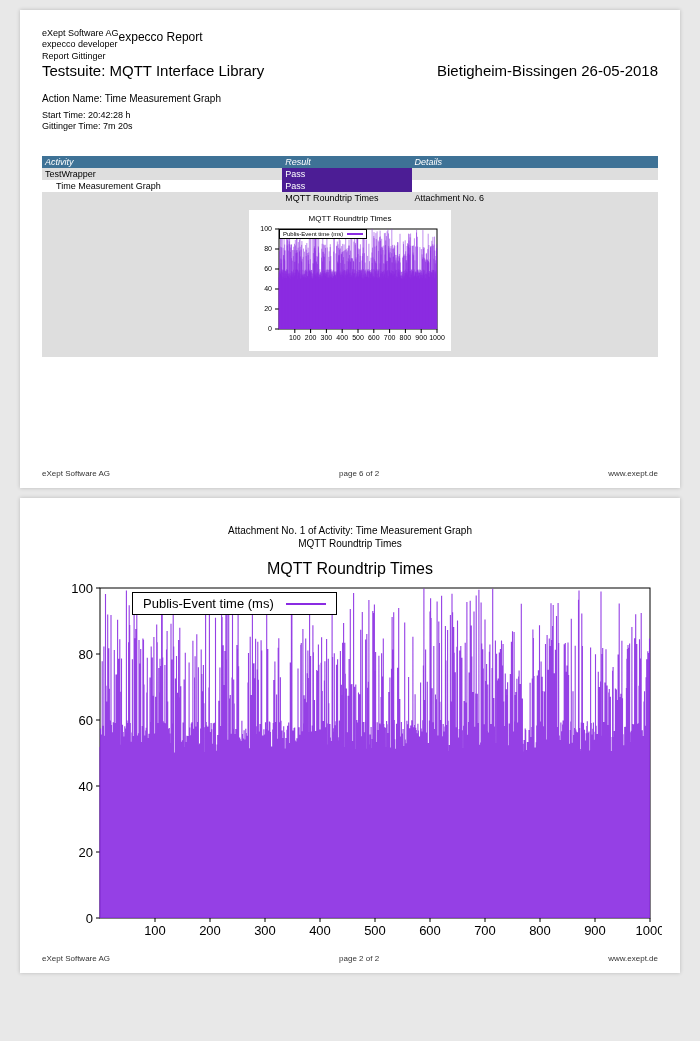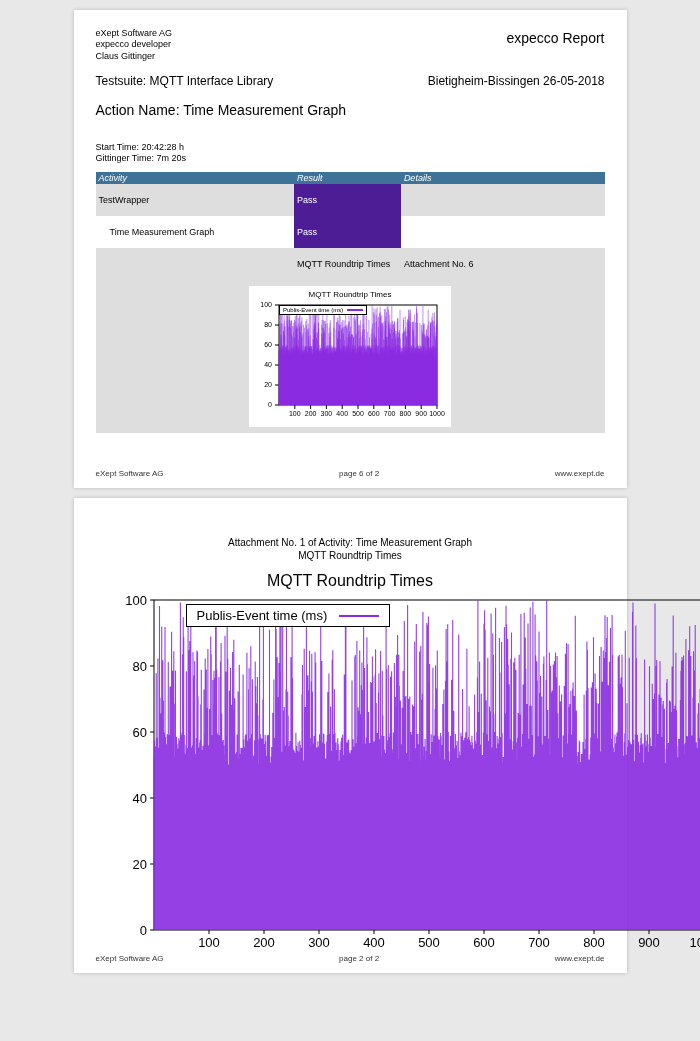--- a/index.html
+++ b/index.html
@@ -1,53 +1,53 @@
 <!DOCTYPE html>
 <html><head>
 <meta charset="utf-8">
 <style>
   html,body{margin:0;padding:0;background:#e8e8e8;font-family:Arial,Helvetica,sans-serif;font-size:9px;color:#000}
-  .page{background:#fff;width:553px;margin:10px auto;padding:18px 22px 10px 22px;box-shadow:0 0 4px rgba(0,0,0,.2);position:relative;box-sizing:border-box}
+  .page{background:#fff;width:660px;margin:10px auto;padding:18px 22px 10px 22px;box-shadow:0 0 4px rgba(0,0,0,.2);position:relative;box-sizing:border-box}
   .page1{height:478px}
   .page2{height:475px}
   .hdr{display:flex;justify-content:space-between}
   .hdr-left{font-size:9px;line-height:1.25}
-  .hdr-center{text-align:right;font-size:14px;flex:1;padding-top:2px}
+  .hdr-center{text-align:left;font-size:12px;flex:1;padding-top:2px}
   .logo{font-family:"Times New Roman",serif;font-size:26px;color:#1d3d66;font-weight:500;letter-spacing:.5px}
   .logo b{color:#12294a}
   .logo .reg{font-size:10px;vertical-align:super}
-  .suite{margin-top:12px;font-size:12px;display:flex;justify-content:space-between}
-  .action{margin-top:14px;font-size:14px}
-  .times{margin-top:24px;font-size:9px;line-height:1.25}
-  table.res{width:100%;border-collapse:collapse;margin-top:8px;font-size:9px}
+  .suite{font-size:15px;display:flex;justify-content:space-between}
+  .action{margin-top:14px;font-size:10px}
+  .times{margin-top:6px;font-size:9px;line-height:1.25}
+  table.res{width:100%;border-collapse:collapse;margin-top:24px;font-size:9px}
   table.res th{background:#3e7296;color:#fff;text-align:left;font-weight:400;padding:1px 3px;font-style:italic}
-  table.res td{padding:11px 3px}
+  table.res td{padding:1px 3px}
   .row-alt{background:#dedede}
   .row-ind{padding-left:14px!important}
   .pass{background:#4c1d95;color:#fff}
   .chartbox{background:#dedede;padding:6px 0;text-align:center}
   .chartinner{background:#fff;display:inline-block;padding:4px 6px}
   .chart-title{font-size:8px;margin-bottom:2px;text-align:center}
   .footer{position:absolute;bottom:10px;left:22px;right:22px;display:flex;justify-content:space-between;font-size:8px;color:#333}
   .legend-small{position:absolute;border:1px solid #000;background:#fff;font-size:6px;padding:1px 3px;display:flex;align-items:center;gap:4px}
   .legend-line{width:16px;height:0;border-top:2px solid #8a2be2}
   
-  .bigcap{text-align:center;font-size:10px;margin-top:20px;line-height:1.3}
+  .bigcap{text-align:center;font-size:10px;margin-top:8px;line-height:1.3}
   .big-title{text-align:center;font-size:16px;margin-top:10px;margin-bottom:6px;font-family:Arial}
   .legend-big{border:1px solid #000;padding:3px 10px;font-size:13px;display:flex;align-items:center;gap:12px;background:#fff}
 </style>
 </head>
 <body>
 
 <div class="page page1">
   <div class="hdr">
     <div class="hdr-left">
       <div>eXept Software AG</div>
       <div>expecco developer</div>
-      <div>Claus Gittinger</div>
+      <div>Report Gittinger</div>
     </div>
     <div class="hdr-center">expecco Report</div>
   </div>
 
   <div class="suite">
     <div>
       <span>Testsuite:</span>
       <span>MQTT Interface Library</span>
     </div>
     <div>Bietigheim-Bissingen 26-05-2018</div>

